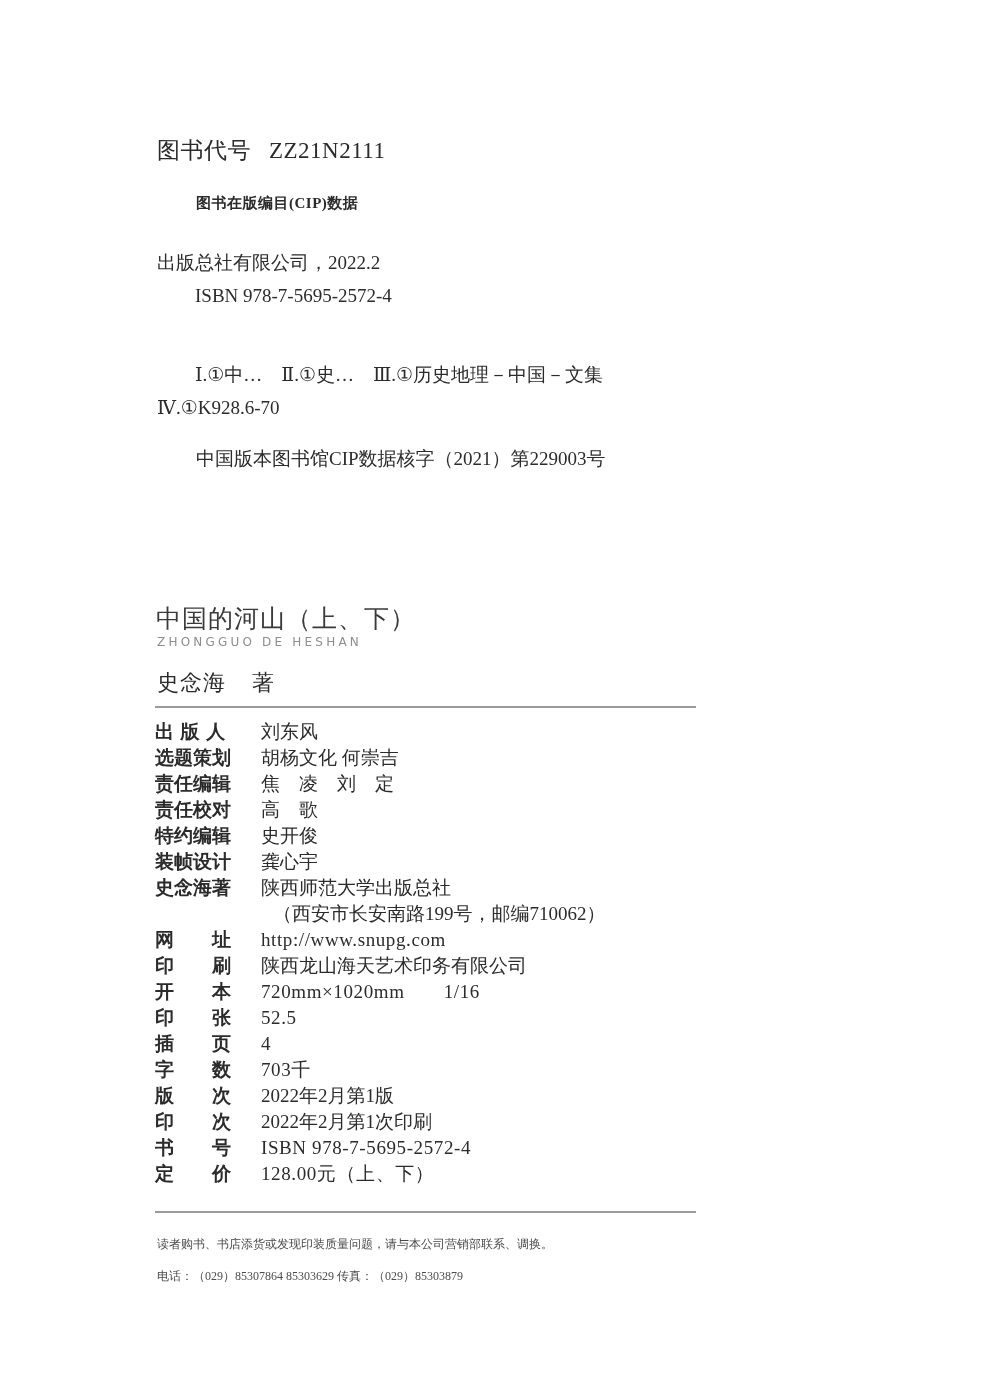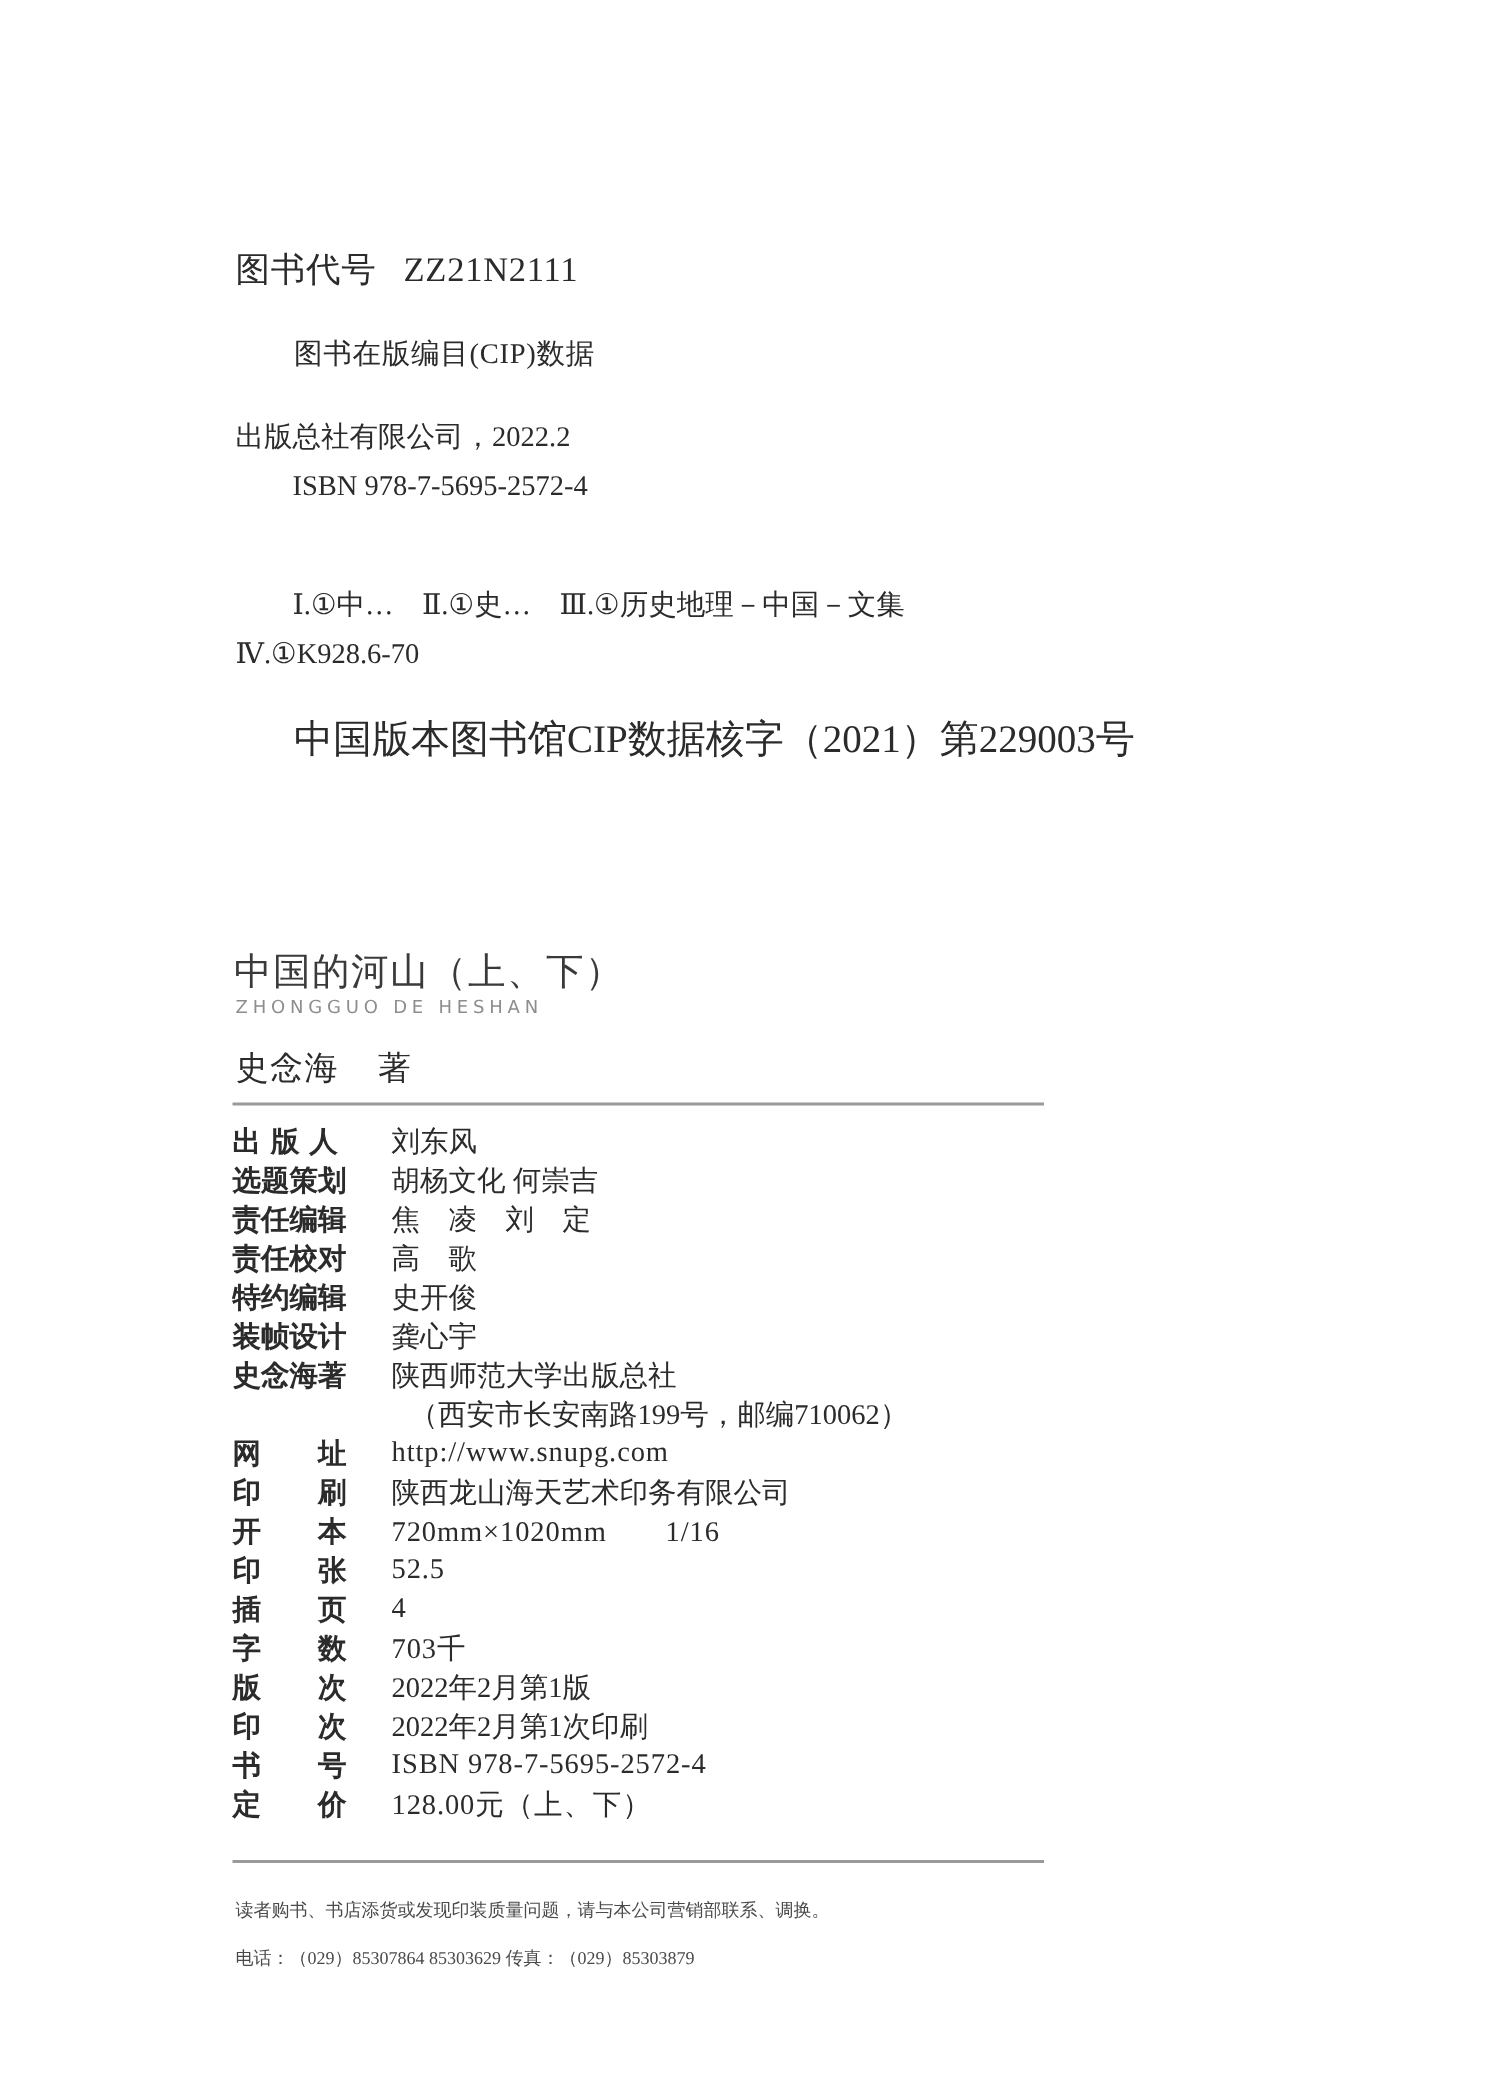--- a/index.html
+++ b/index.html
@@ -12,42 +12,41 @@
     height: 1398px;
     position: relative;
     font-family: "Liberation Serif", "DejaVu Serif", serif;
     color: #2b2b2b;
     overflow: hidden;
   }
   .page {
     position: absolute;
     inset: 0;
     background: #ffffff;
-    margin-top: 29px;
   }
 
   
   .book-code {
     position: absolute;
     left: 157px;
     top: 135px;
     font-size: 23px;
     letter-spacing: 0.5px;
     white-space: nowrap;
   }
   .book-code .label { margin-right: 18px; }
   .book-code .value { font-family: "Liberation Serif", serif; }
 
   
   .cip-heading {
     position: absolute;
     left: 196px;
     top: 194px;
-    font-size: 19px;
-    font-weight: normal;
+    font-size: 15px;
+    font-weight: bold;
     letter-spacing: 0.5px;
     white-space: nowrap;
   }
   .cip-body {
     position: absolute;
     left: 157px;
     top: 246px;
     width: 560px;
     font-size: 19px;
     line-height: 33px;
@@ -61,21 +60,21 @@
     width: 560px;
     font-size: 19px;
     line-height: 33px;
   }
   .cip-block-2 p { margin: 0; }
   .cip-block-2 .indent { text-indent: 38px; }
   .cip-核 {
     position: absolute;
     left: 196px;
     top: 446px;
-    font-size: 26px;
+    font-size: 19px;
     white-space: nowrap;
   }
 
   
   .title-zh {
     position: absolute;
     left: 156px;
     top: 602px;
     font-size: 25px;
     color: #3a3a3a;

